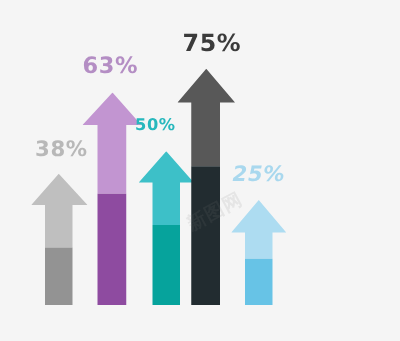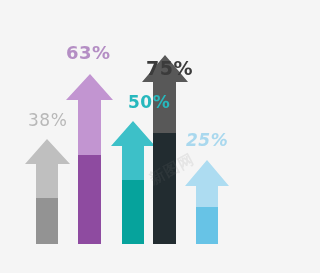--- a/index.html
+++ b/index.html
@@ -19,23 +19,23 @@
     position:absolute;left:0;top:0;
     width:250px;height:273px;
     display:block;
   }
   .pct-label{
     position:absolute;
     white-space:nowrap;
     line-height:1;
     letter-spacing:0.5px;
   }
-  .pct-38{ left:28px;  top:112px; font-size:17px; font-weight:400; color:#b8b8b8; }
+  .pct-38{ left:28px;  top:112px; font-size:17px; font-weight:700; color:#b8b8b8; }
   .pct-63{ left:66px;  top:44px;  font-size:18px; font-weight:700; color:#b48ec4; }
-  .pct-50{ left:108px; top:94px;  font-size:17px; font-weight:700; color:#27b8bd;margin-left:20px; }
+  .pct-50{ left:108px; top:94px;  font-size:13px; font-weight:700; color:#27b8bd; }
   .pct-75{ left:146px; top:26px;  font-size:19px; font-weight:700; color:#3b3b3b; }
   .pct-25{ left:186px; top:132px; font-size:17px; font-weight:700; color:#a9d8ee;font-style:italic; }
   .watermark{
     position:absolute;
     left:148px;top:160px;
     font-size:15px;
     color:rgba(120,120,120,0.13);
     transform:rotate(-28deg);
     font-weight:700;
     pointer-events:none;
@@ -97,18 +97,18 @@
         <rect x="180" y="156" width="56" height="51" fill="#addcf1"></rect>
         <rect x="180" y="207" width="56" height="41" fill="#67c3e6"></rect>
       </g>
     </g>
 
   </svg>
 
   <div class="pct-label pct-38" style="color: rgb(184, 184, 184);">38%</div>
   <div class="pct-label pct-63" style="color: rgb(180, 142, 196);">63%</div>
   <div class="pct-label pct-50" style="color: rgb(39, 184, 189);">50%</div>
-  <div class="pct-label pct-75" style="color: rgb(59, 59, 59); margin-top: 33px;">75%</div>
+  <div class="pct-label pct-75" style="color: rgb(59, 59, 59);">75%</div>
   <div class="pct-label pct-25" style="color: rgb(169, 216, 238);">25%</div>
 
   <div class="watermark">新图网</div>
 
 </div>
 
 </body></html>

